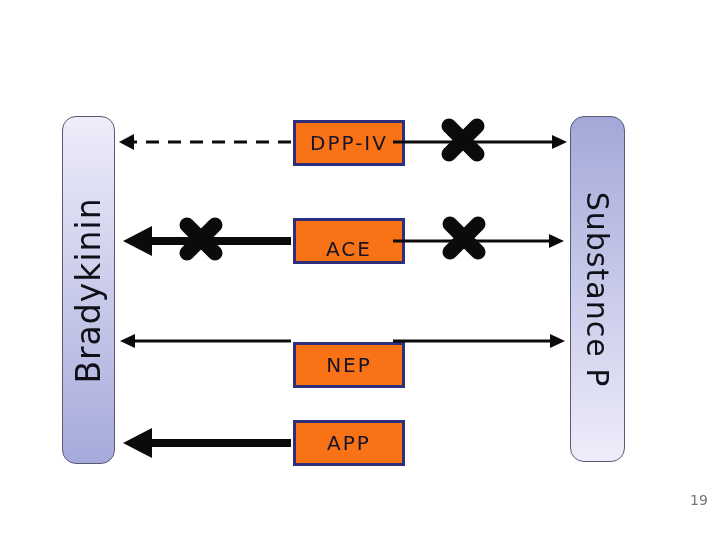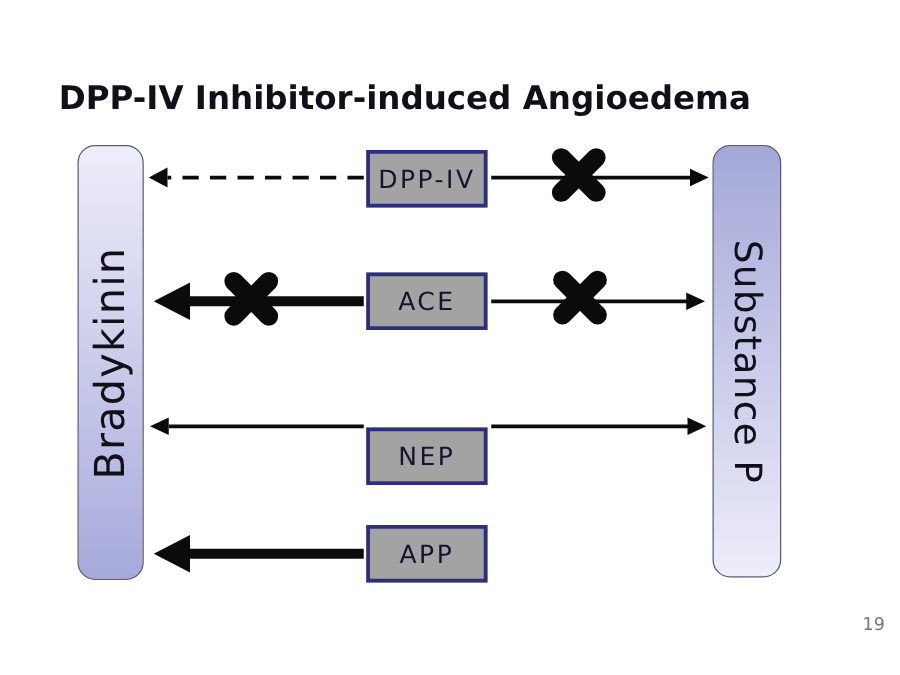--- a/index.html
+++ b/index.html
@@ -34,40 +34,39 @@
     border:1px solid #5a5a78;border-radius:14px;box-sizing:border-box;
   }
   .bar-left{left:62px;top:116px;width:53px;height:348px;
     background:linear-gradient(180deg,#eeedfa 0%,#a6aadb 100%);}
   .bar-right{left:570px;top:116px;width:55px;height:346px;
     background:linear-gradient(180deg,#a3a8d8 0%,#eeedfa 100%);}
   .bar-label{white-space:nowrap;color:#101018;}
   .bar-left .bar-label{transform:rotate(-90deg);font-size:33px;letter-spacing:1px;}
   .bar-right .bar-label{transform:rotate(90deg);font-size:30px;letter-spacing:1px;}
   .node{
-    position:absolute;left:293px;width:97px;height:46px;box-sizing:border-box;
-    background:#a3a3a3;border:3px solid #2E2F7B;
+    position:absolute;left:293px;width:112px;height:46px;box-sizing:border-box;
+    background:#f97316;border:3px solid #2E2F7B;
     display:flex;align-items:center;justify-content:center;
     font-size:20px;letter-spacing:2px;color:#14142b;
   }
   .node-dppiv{top:120px;}
-  .node-ace{top:218px;}
+  .node-ace{top:218px;align-items:flex-end;}
   .node-nep{top:318px;margin-top:24px;}
   .node-app{top:420px;}
   .overlay{position:absolute;left:0;top:0;pointer-events:none;}
   
   .page-number{position:absolute;left:653px;top:492px;font-size:14px;color:#767676;margin-left:37px;}
 </style>
 </head>
 <body>
 
 <div class="slide">
 
 
-  <h1 class="title">DPP-IV Inhibitor-induced Angioedema</h1>
 
   <div>
 
     <div class="bar bar-left">
       <span class="bar-label">Bradykinin</span>
     </div>
 
     <div class="bar bar-right">
       <span class="bar-label">Substance P</span>
     </div>

